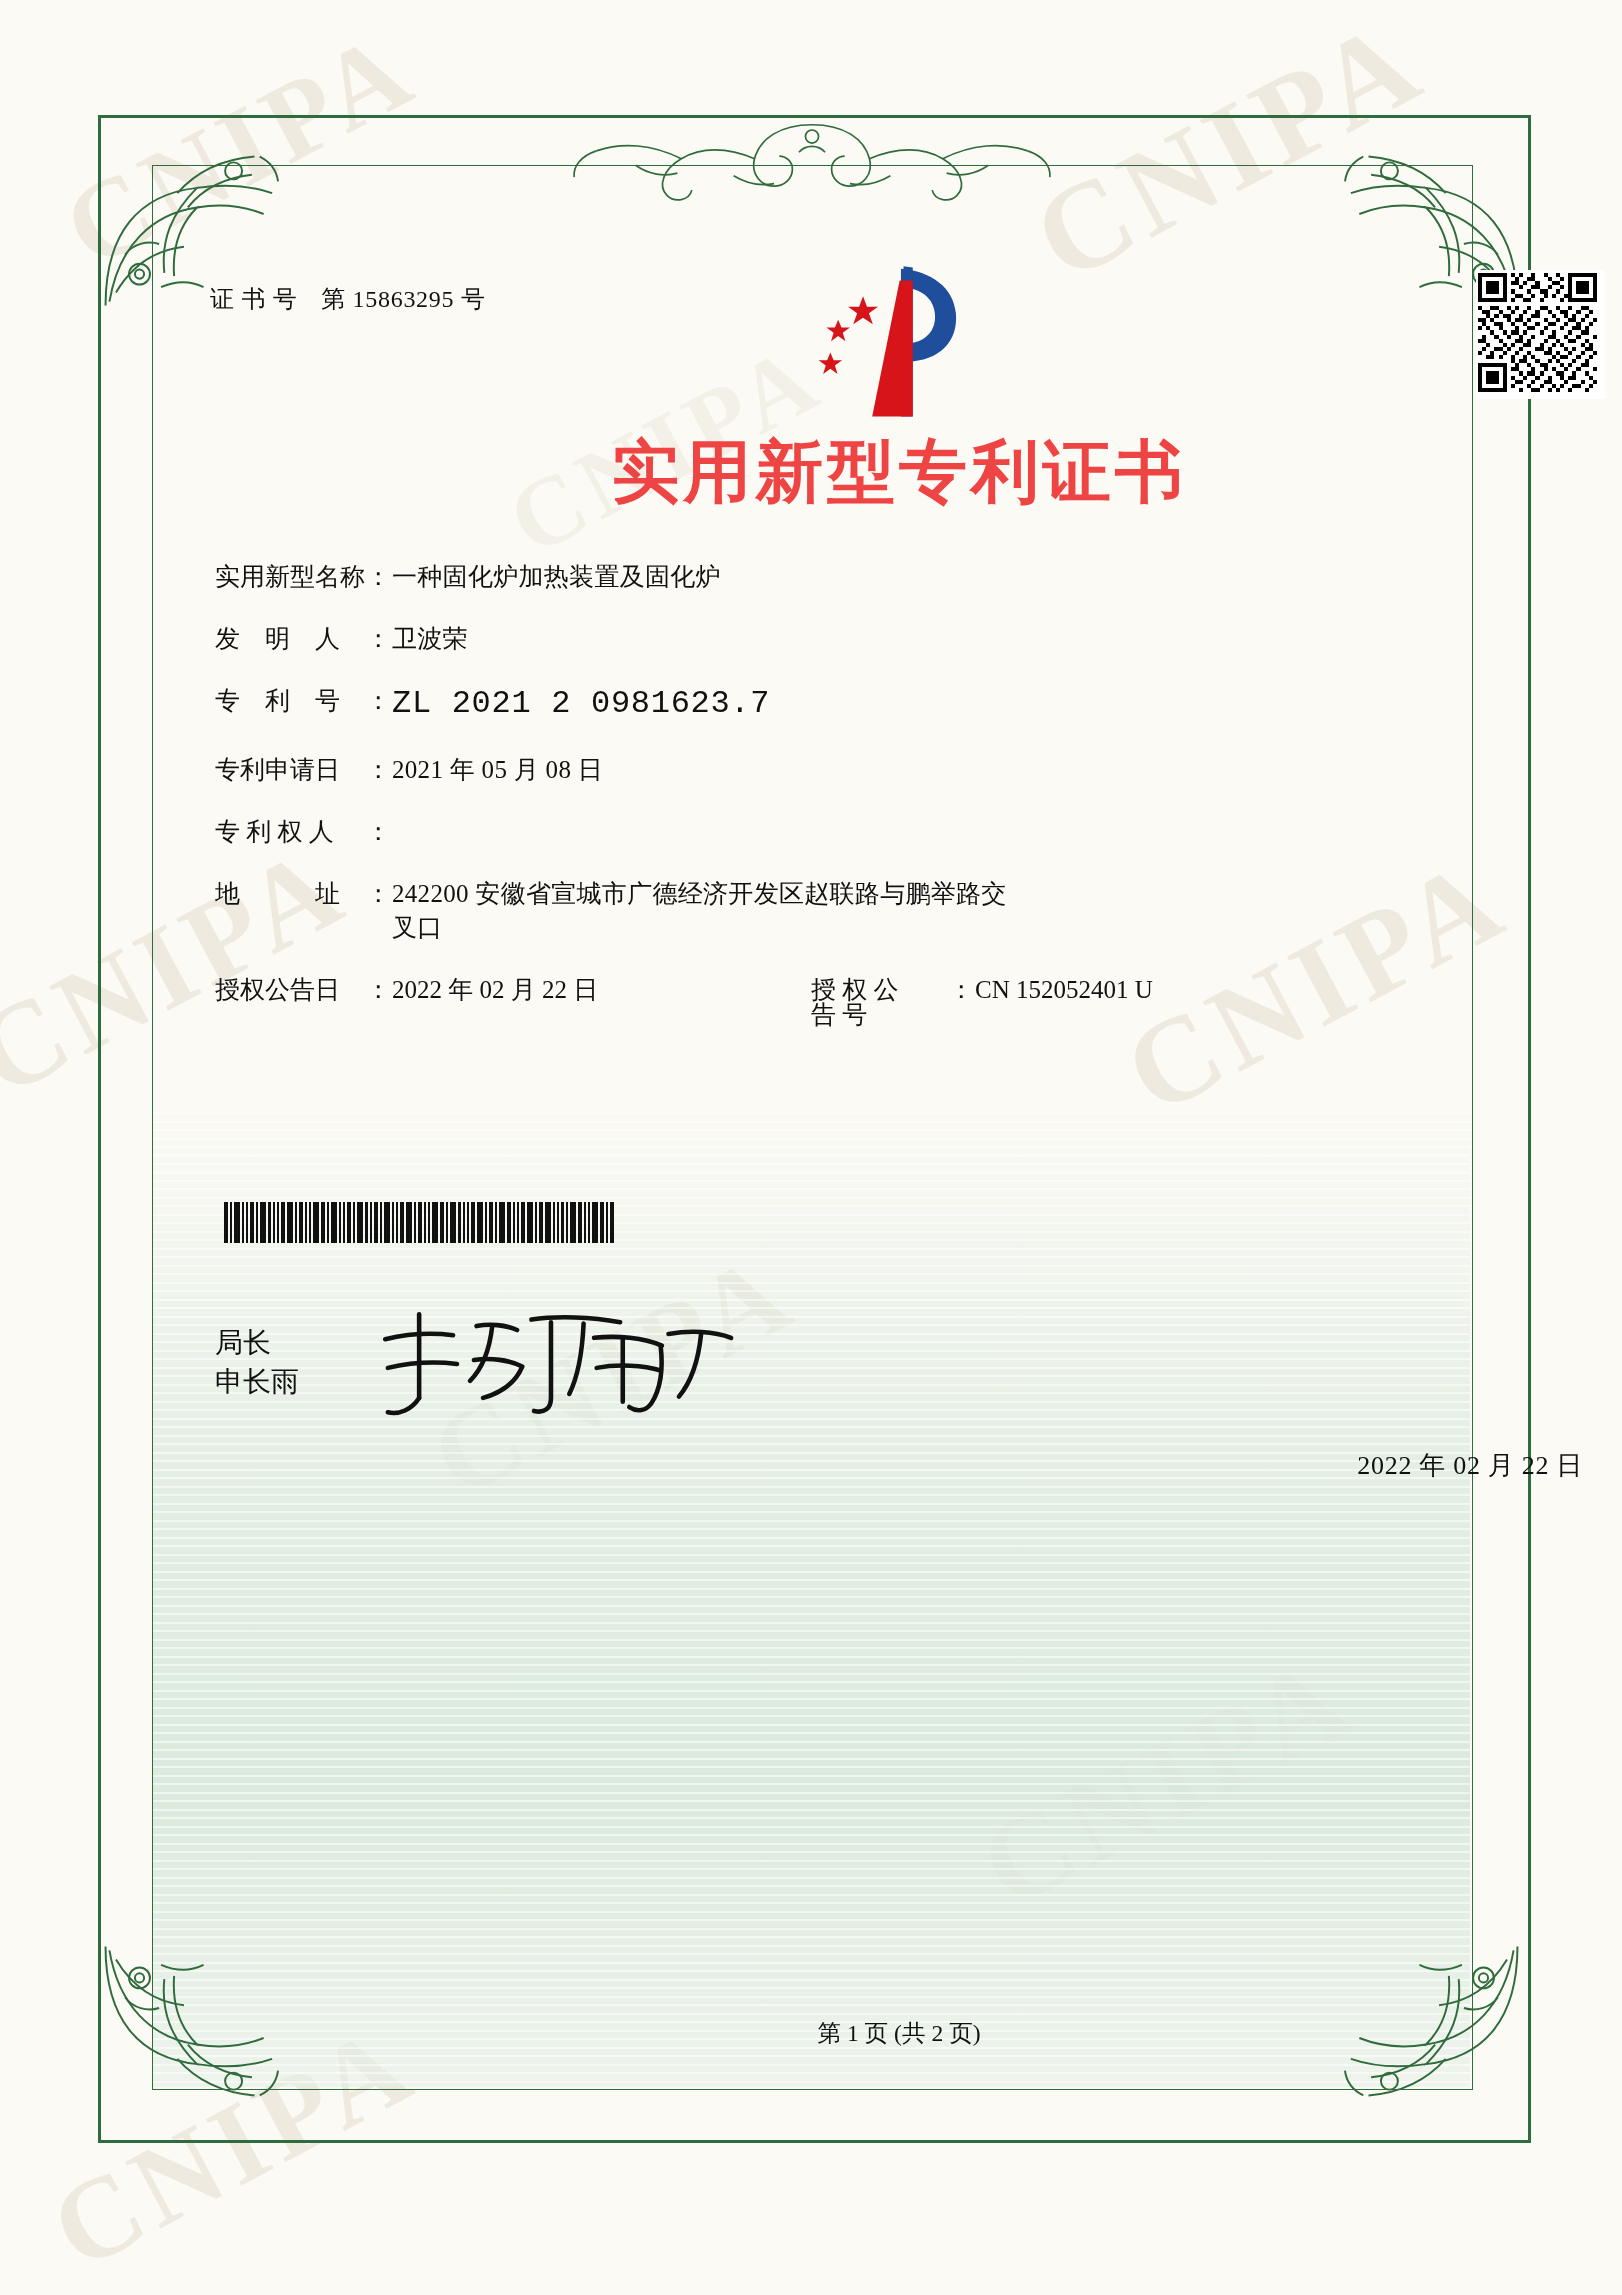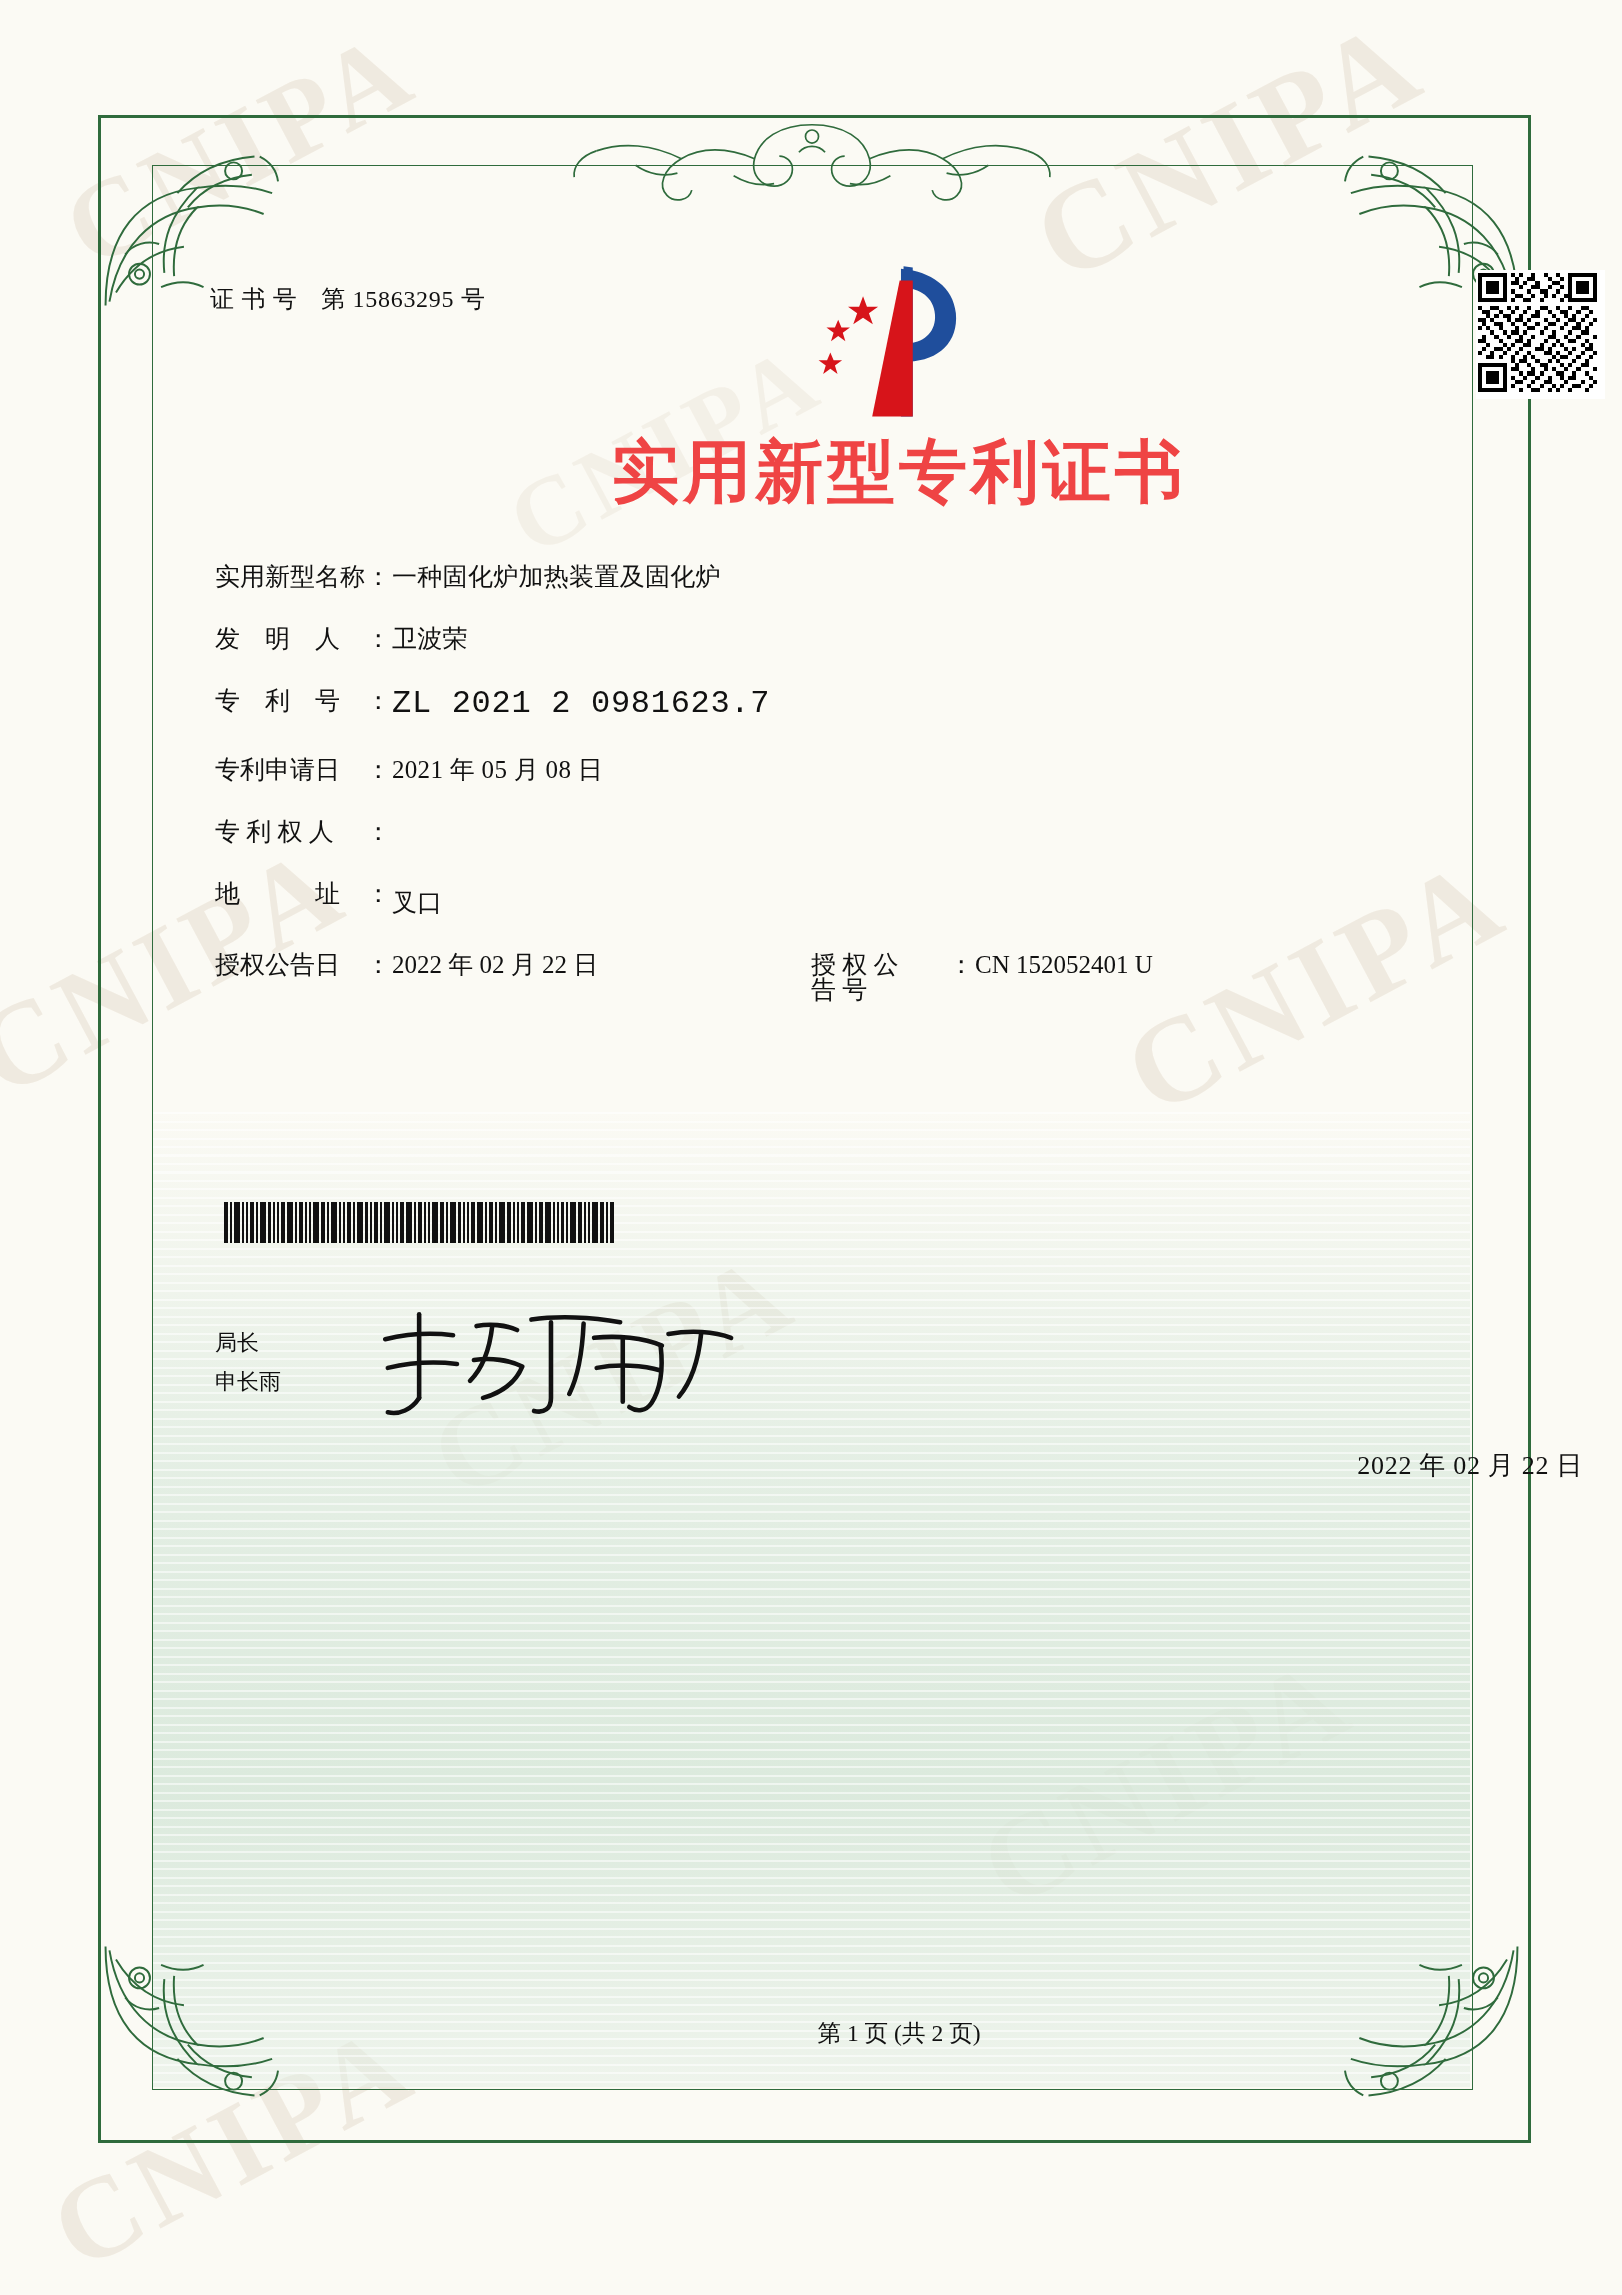--- a/index.html
+++ b/index.html
@@ -208,21 +208,21 @@
     display: block;
     background: #111;
     height: 100%;
     margin-right: 2px;
   }
 
   .sig-block {
     position: absolute;
     left: 63px;
     top: 1158px;
-    font-size: 22px;
+    font-size: 28px;
     line-height: 39px;
     color: #111;
   }
   .handwriting {
     position: absolute;
     left: 209px;
     top: 1135px;
     width: 393px;
     height: 124px;
   }
@@ -681,20 +681,21 @@
           <span class="fcolon">：</span>
         </span>
       </div>
 
       <div class="field">
         <span class="flabel">
           <span>地　　　址</span>
           <span class="fcolon">：</span>
         </span>
         <span class="fvalue">
+          <span>242200 安徽省宣城市广德经济开发区赵联路与鹏举路交</span>
           <span class="l2">叉口</span>
         </span>
       </div>
 
       <div class="field row-two">
         <span class="flabel">
           <span>授权公告日</span>
           <span class="fcolon">：</span>
         </span>
         <span style="width:340px; flex:0 0 340px;">2022 年 02 月 22 日</span>

